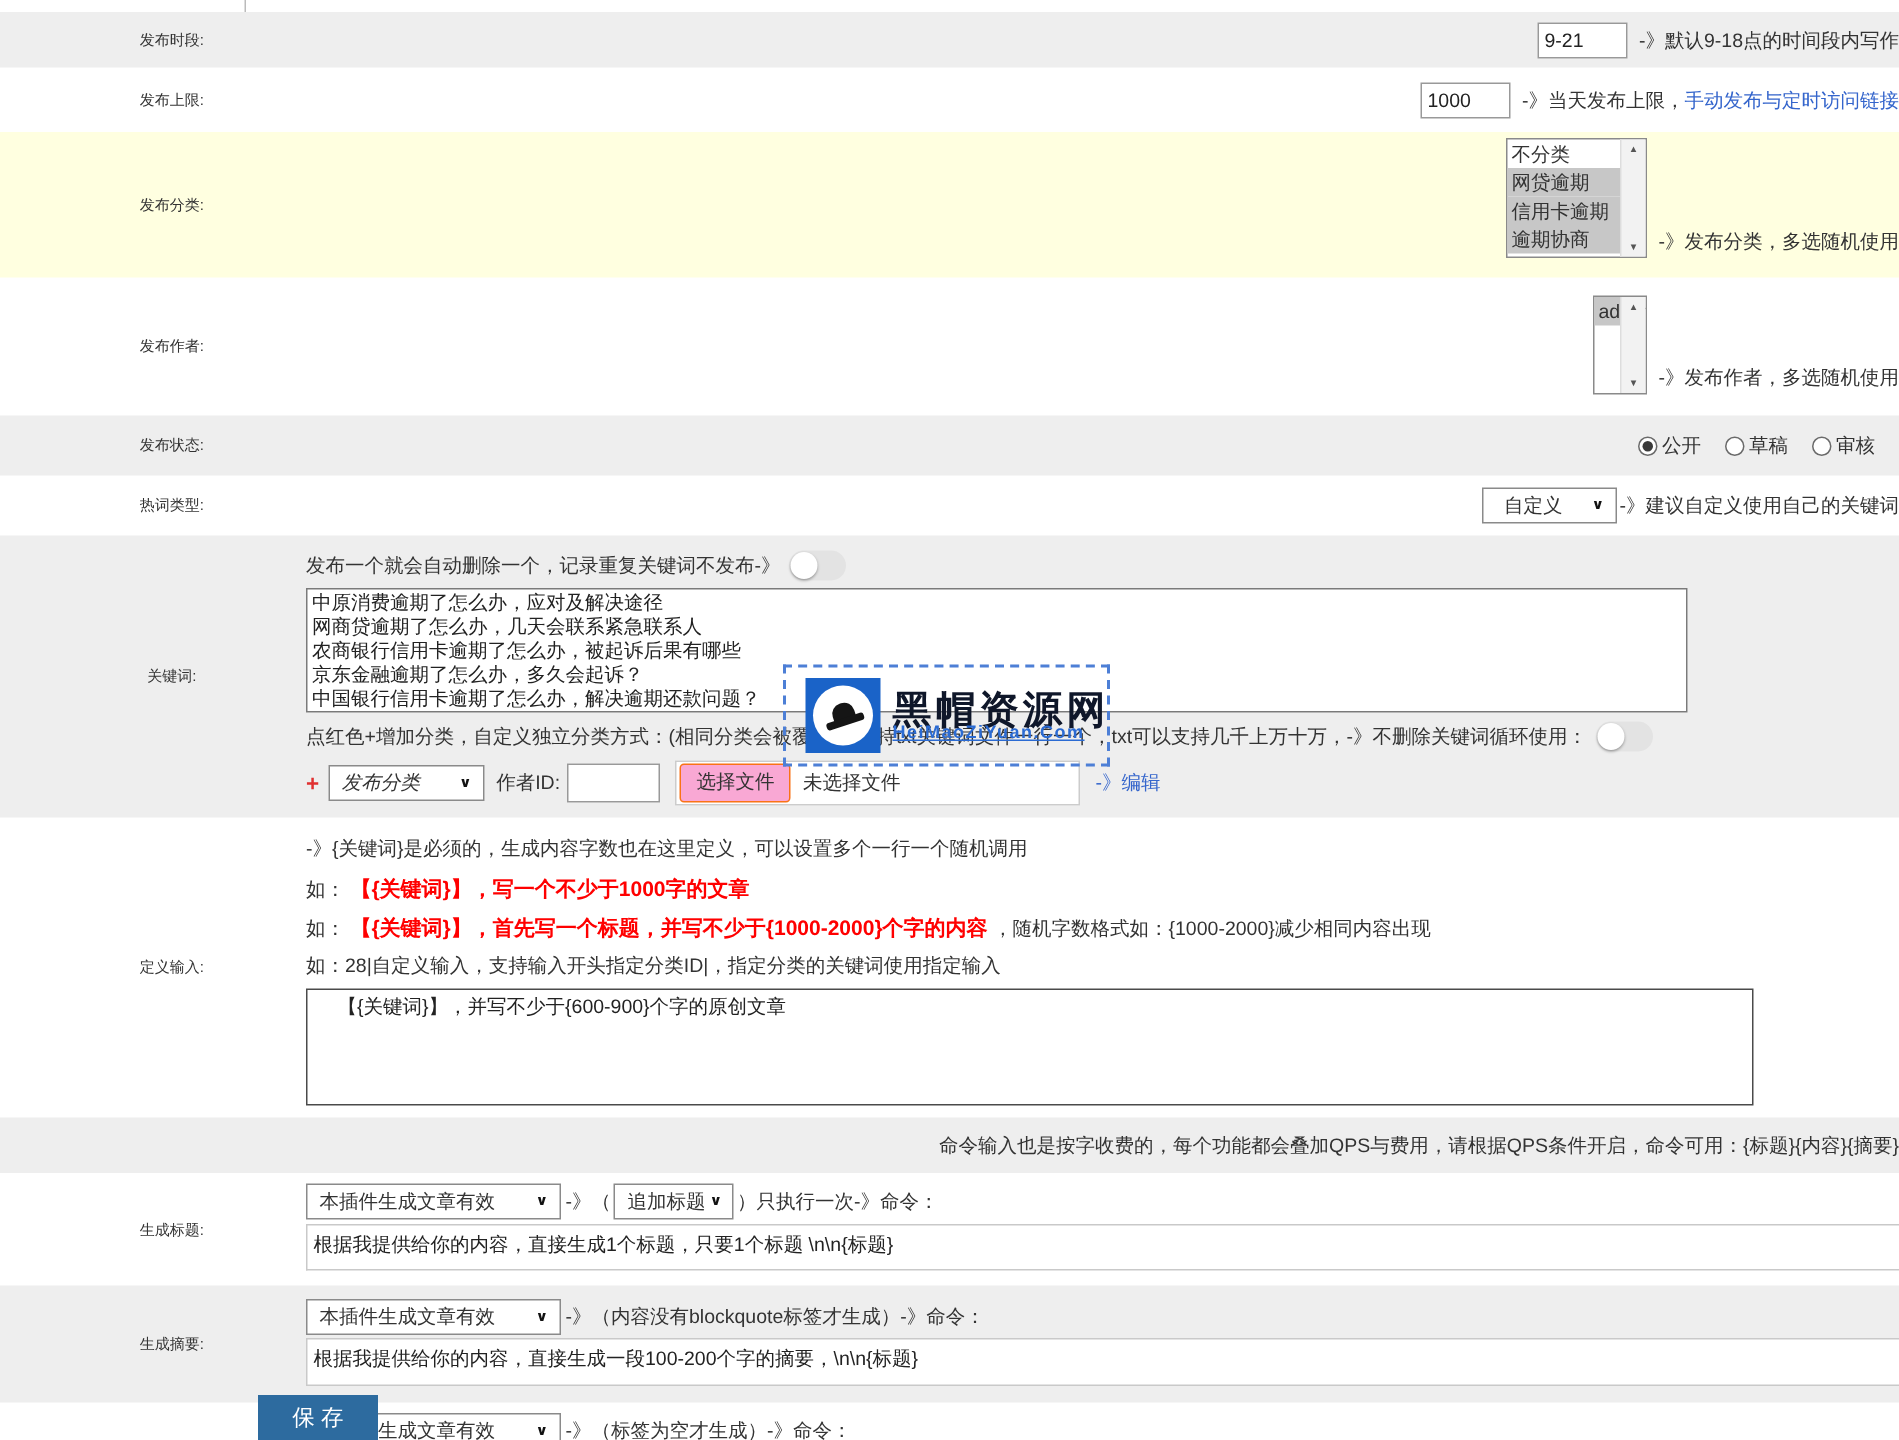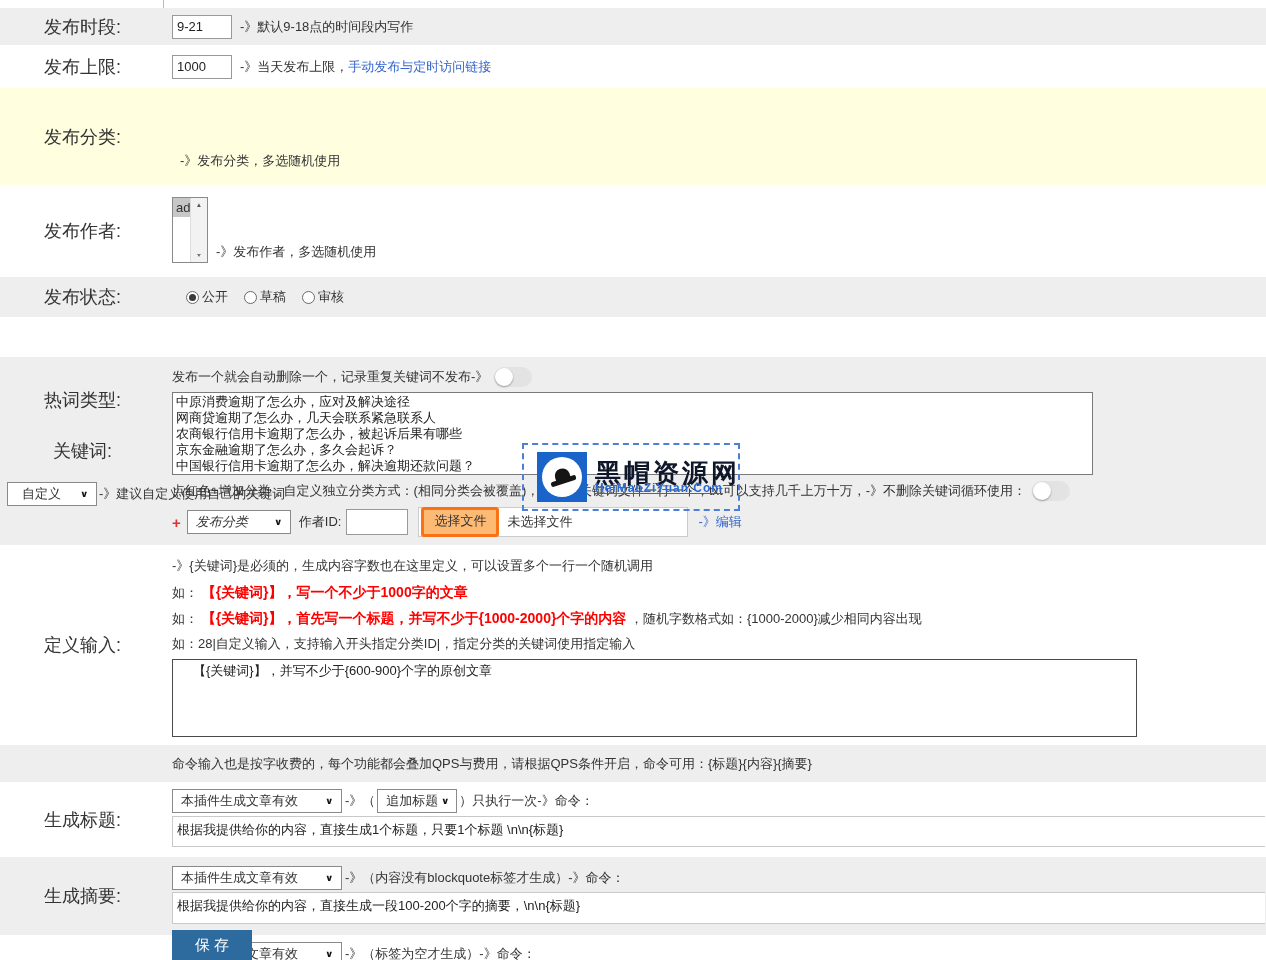--- a/index.html
+++ b/index.html
@@ -1,22 +1,22 @@
 <!DOCTYPE html>
 <html><head>
 <meta charset="utf-8">
 <style>
   html,body{margin:0;padding:0;}
   body{font-family:"Liberation Sans","DejaVu Sans",sans-serif;color:#333;background:#fff;}
   .page{position:relative;width:1266px;height:960px;overflow:hidden;background:#fff;}
   .row{display:flex;box-sizing:border-box;}
   .g{background:#eeeeee;}
   .y{background:#ffffe0;}
-  .lbl{width:165px;flex:0 0 165px;display:flex;align-items:center;justify-content:center;font-size:18px;color:#333;}
-  .content{flex:1;position:relative;padding-left:7px;box-sizing:border-box;font-size:13px;}
+  .lbl{width:165px;flex:0 0 165px;display:flex;align-items:center;justify-content:center;font-size:10px;color:#333;margin-left:32px;}
+  .content{flex:1;position:relative;padding-left:7px;box-sizing:border-box;font-size:13px;justify-content:flex-end;}
   .vcenter{display:flex;align-items:center;}
   .hint{margin-left:8px;white-space:nowrap;}
   .inp{border:1px solid #999;height:22px;font-size:13px;padding:0 4px;font-family:inherit;box-sizing:content-box;background:#fff;color:#222;}
   .lnk{color:#3465cc;text-decoration:none;cursor:pointer;white-space:nowrap;}
   .sel{display:inline-flex;align-items:center;border:1px solid #8a8a8a;background:#fff;height:24px;padding:0 22px 0 8px;position:relative;font-size:13px;white-space:nowrap;box-sizing:border-box;cursor:default;}
   .sel::after{content:"∨";position:absolute;right:6px;top:50%;transform:translateY(-52%) scale(.8,.7);font-size:13px;color:#111;font-weight:bold;}
   .listbox{border:1px solid #8a8a8a;background:#fff;position:relative;font-size:13px;box-sizing:border-box;}
   .opt{height:19px;line-height:19px;padding:0 3px;white-space:nowrap;overflow:hidden;}
   .opt.on{background:#c7c7c7;}
   .sb{position:absolute;right:0;top:0;bottom:0;width:16px;background:#f2f2f2;border-left:1px solid #ddd;}
@@ -25,21 +25,21 @@
   .toggle{display:inline-block;width:38px;height:20px;border-radius:10px;background:#e3e3e3;position:relative;vertical-align:middle;flex:0 0 auto;}
   .toggle::after{content:"";position:absolute;left:1px;top:1px;width:18px;height:18px;border-radius:50%;background:#fff;box-shadow:0 1px 2px rgba(0,0,0,.35);}
   .radio{display:inline-flex;align-items:center;margin-right:16px;font-size:13px;}
   .rdot{width:13px;height:13px;border:1px solid #6a6a6a;border-radius:50%;margin-right:3px;position:relative;background:#fff;box-sizing:border-box;}
   .rdot.on::after{content:"";position:absolute;left:2px;top:2px;right:2px;bottom:2px;background:#3a3a3a;border-radius:50%;}
   .ta{font-family:inherit;resize:none;box-sizing:border-box;display:block;color:#222;background:#fff;}
   .red{color:#f00;font-weight:bold;}
   .plus{color:#e03030;font-weight:bold;font-size:15px;margin-right:6px;}
   .line{white-space:nowrap;}
   .filebox{display:inline-flex;align-items:center;border:1px solid #ccc;height:30px;width:270px;box-sizing:border-box;background:#fff;}
-  .filebtn{border:3px solid #f97316;border-radius:3px;background:#fdba74;height:24px;line-height:22px;padding:0 10px;margin:0 8px 0 2px;font-size:13px;white-space:nowrap;cursor:pointer;}
+  .filebtn{border:1px solid #f97316;border-radius:3px;background:#f9a8d4;height:24px;line-height:22px;padding:0 10px;margin:0 8px 0 2px;font-size:13px;white-space:nowrap;cursor:pointer;}
   .topstrip{height:8px;background:#fff;position:relative;}
   .topstrip .vline{position:absolute;left:163px;top:0;width:1px;height:8px;background:#bbb;}
   
   .wm{position:absolute;left:522px;top:443px;width:218px;height:68px;border:2px dashed #4d7fd6;display:flex;align-items:center;z-index:6;box-sizing:border-box;}
   .wm-logo{width:50px;height:50px;background:#1a63c8;margin-left:13px;position:relative;flex:0 0 auto;}
   .wm-circle{position:absolute;left:5px;top:5px;width:40px;height:40px;background:#fff;border-radius:50%;}
   .hat{position:absolute;left:50%;top:50%;transform:translate(-50%,-55%) rotate(-18deg);}
   .hat .crown{width:15px;height:11px;background:#151515;border-radius:7px 7px 1px 1px;margin:0 auto;}
   .hat .brim{width:26px;height:5px;background:#151515;border-radius:2px;margin-top:-1px;}
   .wm-txt{margin-left:8px;line-height:1;}
@@ -69,20 +69,27 @@
     <div class="content vcenter">
       <input class="inp" style="width: 50px;" value="1000">
       <span class="hint">-》当天发布上限，</span>
       <a class="lnk">手动发布与定时访问链接</a>
     </div>
   </div>
 
   <div class="row y" style="height:97px;">
     <div class="lbl">发布分类:</div>
     <div class="content" style="display:flex;align-items:flex-end;padding-bottom:13px;">
+      <div class="listbox" style="width:94px;height:80px;margin-bottom:0;">
+        <div class="opt">不分类</div>
+        <div class="opt on">网贷逾期</div>
+        <div class="opt on">信用卡逾期</div>
+        <div class="opt on">逾期协商</div>
+        <div class="sb"></div>
+      </div>
       <span class="hint" style="margin-bottom:2px;">-》发布分类，多选随机使用</span>
     </div>
   </div>
 
   <div class="row" style="height:92px;">
     <div class="lbl">发布作者:</div>
     <div class="content" style="display:flex;align-items:flex-end;padding-bottom:14px;">
       <div class="listbox" style="width:36px;height:66px;">
         <div class="opt on">admin</div>
         <div class="sb"></div>
@@ -102,21 +109,21 @@
         <span class="rdot"></span>
         <span>草稿</span>
       </span>
       <span class="radio">
         <span class="rdot"></span>
         <span>审核</span>
       </span>
     </div>
   </div>
 
-  <div class="row" style="height:40px;flex-direction:column;">
+  <div class="row" style="height:40px;">
     <div class="lbl">热词类型:</div>
     <div class="content vcenter">
       <span class="sel" style="width:90px;padding-left:14px;">
         <span>自定义</span>
       </span>
       <span class="hint" style="margin-left:2px;">-》建议自定义使用自己的关键词</span>
     </div>
   </div>
 
   <div class="row g" style="height:188px;">

